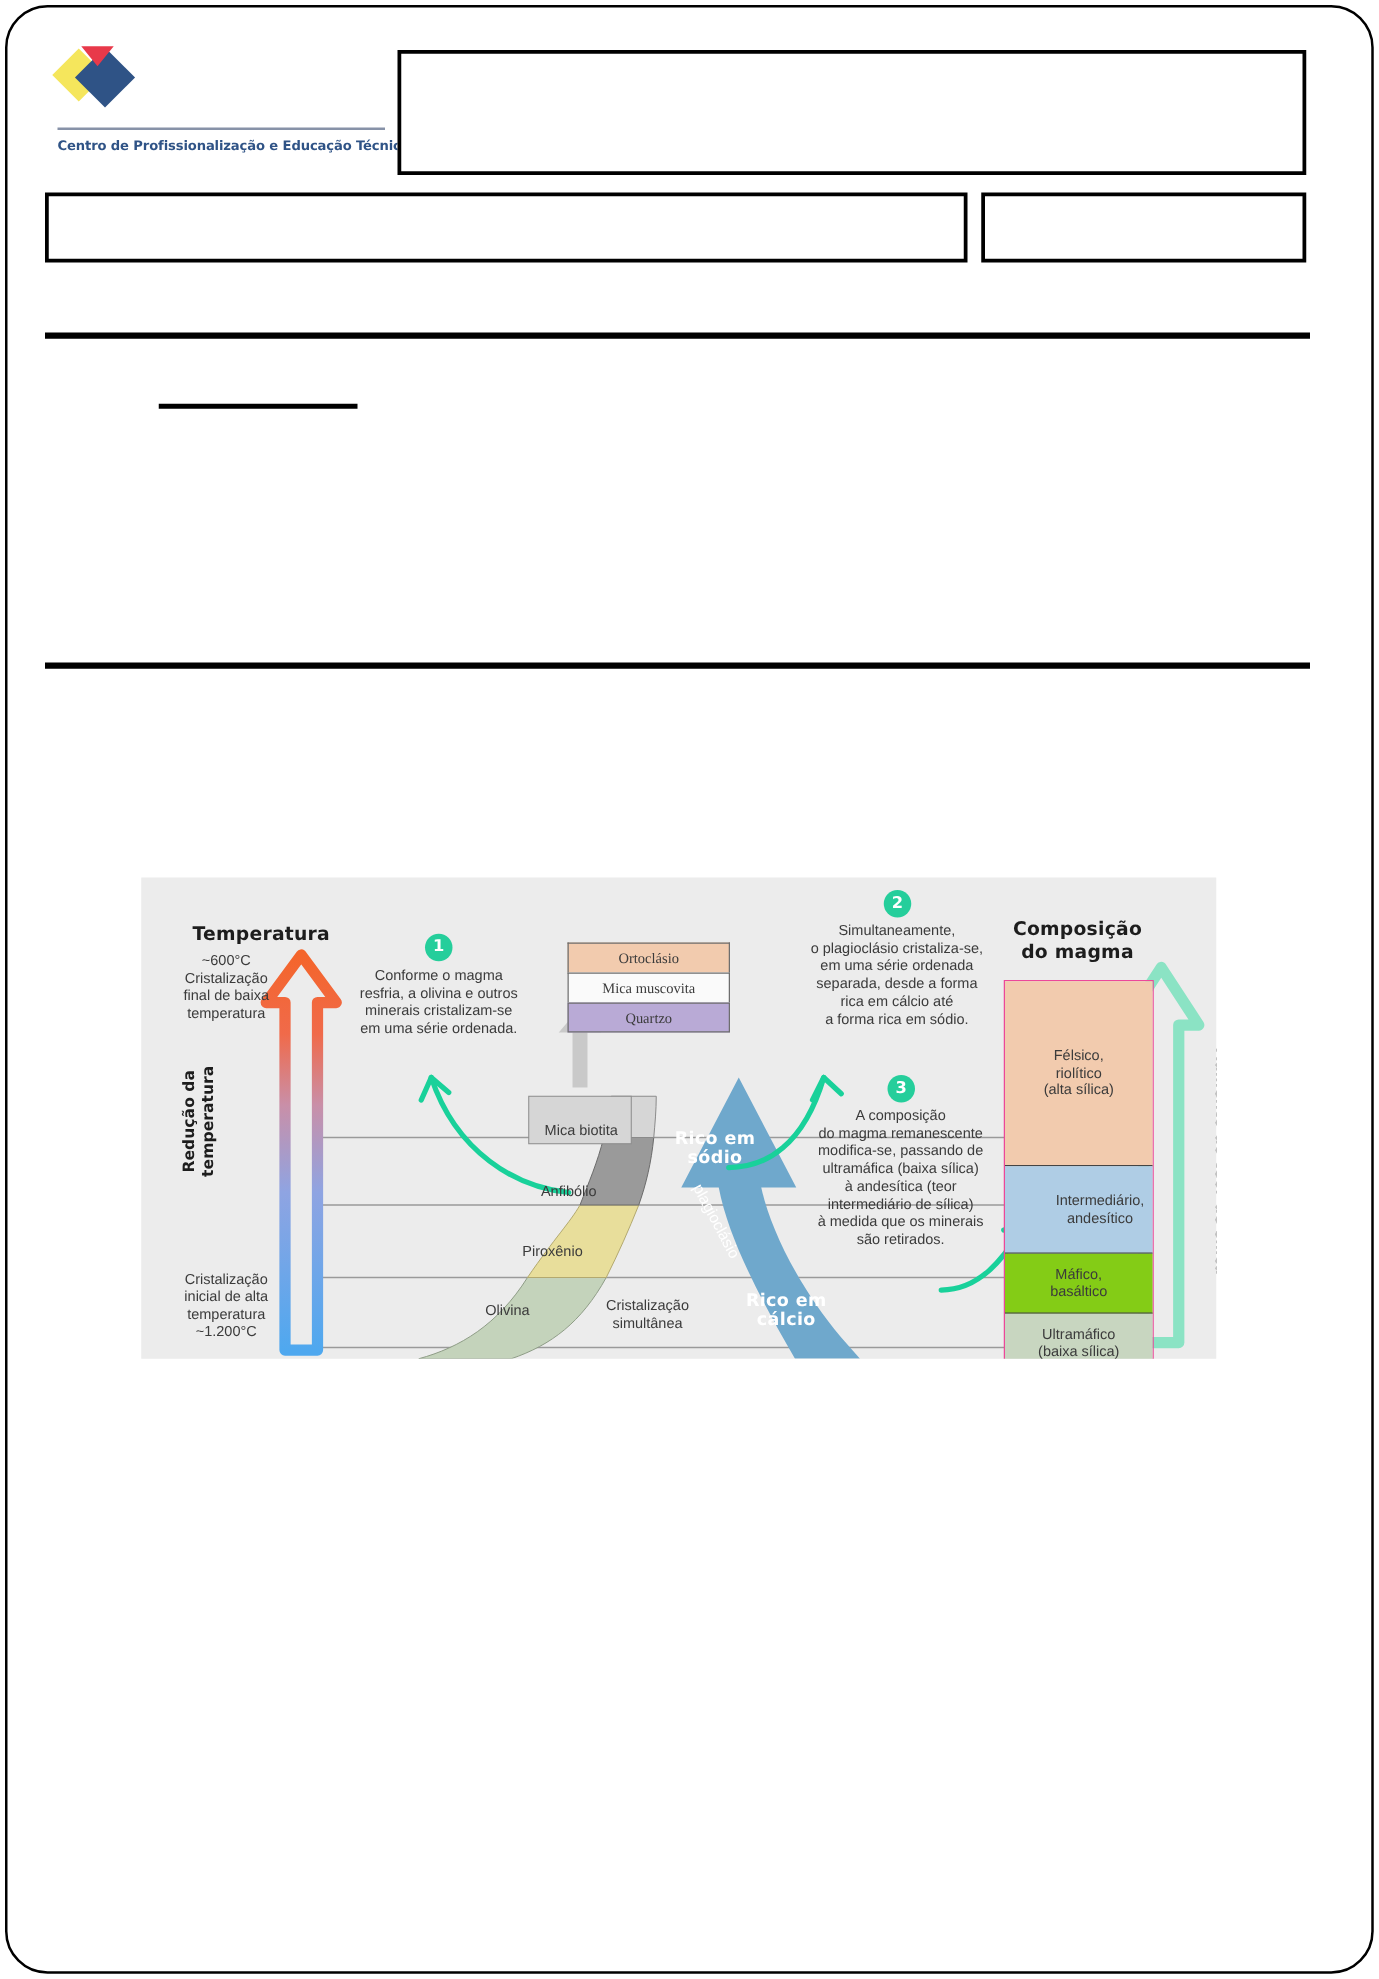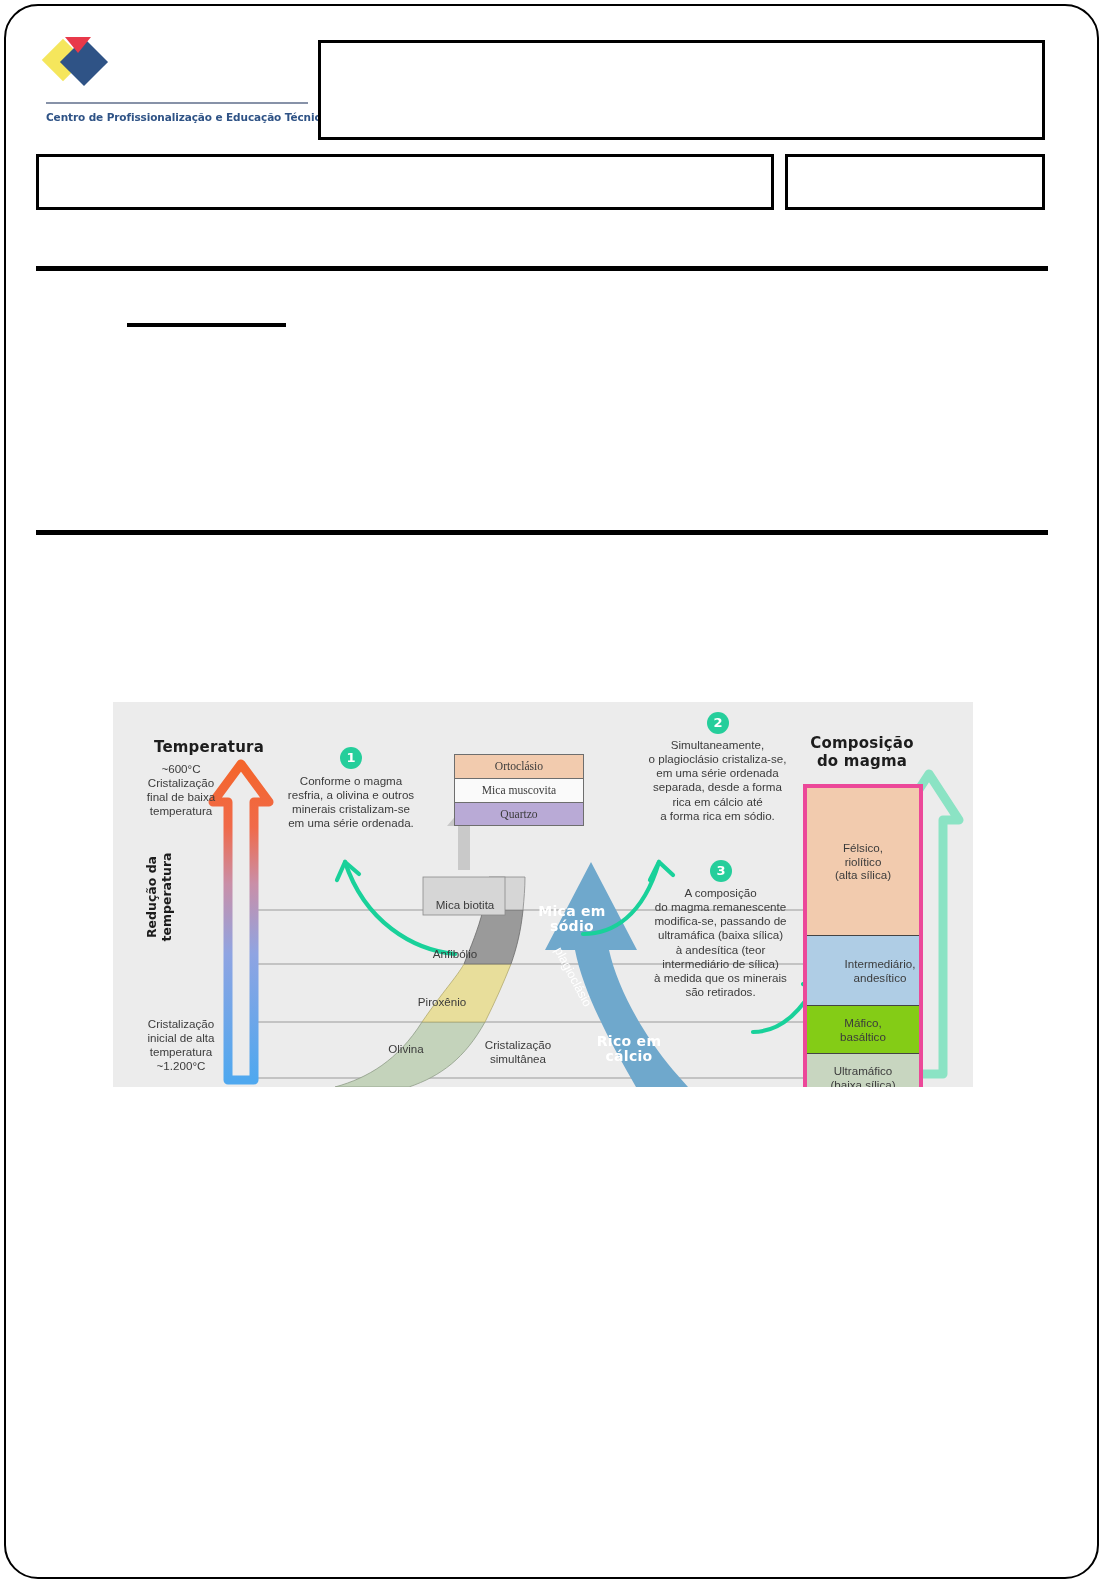--- a/index.html
+++ b/index.html
@@ -259,21 +259,21 @@
   #comp-title {
     position: absolute;
     left: 684px; top: 32px;
     width: 130px;
     text-align: center;
   }
   #comp-col {
     position: absolute;
     left: 690px; top: 82px;
     width: 120px;
-    border: 4px solid #ec4899;
+    border: 1px solid #ec4899;
   }
   .comp-band {
     display: flex; align-items: center; justify-content: center;
     text-align: center;
     font-size: 11.6px;
     color: #3b3b3b;
     line-height: 1.2;
     border-bottom: 1px solid #444;
     white-space: pre-line;
   }
@@ -437,21 +437,21 @@
   </div>
 
   <div class="wedge-lbl" id="wl-micabio">Mica
 biotita</div>
   <div class="wedge-lbl" id="wl-anfib">Anfibólio</div>
   <div class="wedge-lbl" id="wl-pirox">Piroxênio</div>
   <div class="wedge-lbl" id="wl-oliv">Olivina</div>
   <div class="wedge-lbl" id="wl-simul">Cristalização
 simultânea</div>
 
-  <div class="plag-lbl" id="pl-sodio">Mica em
+  <div class="plag-lbl" id="pl-sodio">Rico em
 sódio</div>
   <div id="pl-plagio">plagioclásio</div>
   <div class="plag-lbl" id="pl-calcio">Rico em
 cálcio</div>
 
   <div class="dg-text dg-head" id="comp-title">Composição
 do magma</div>
   <div id="comp-col">
     <div class="comp-band cb-fels">Félsico,
 riolítico

